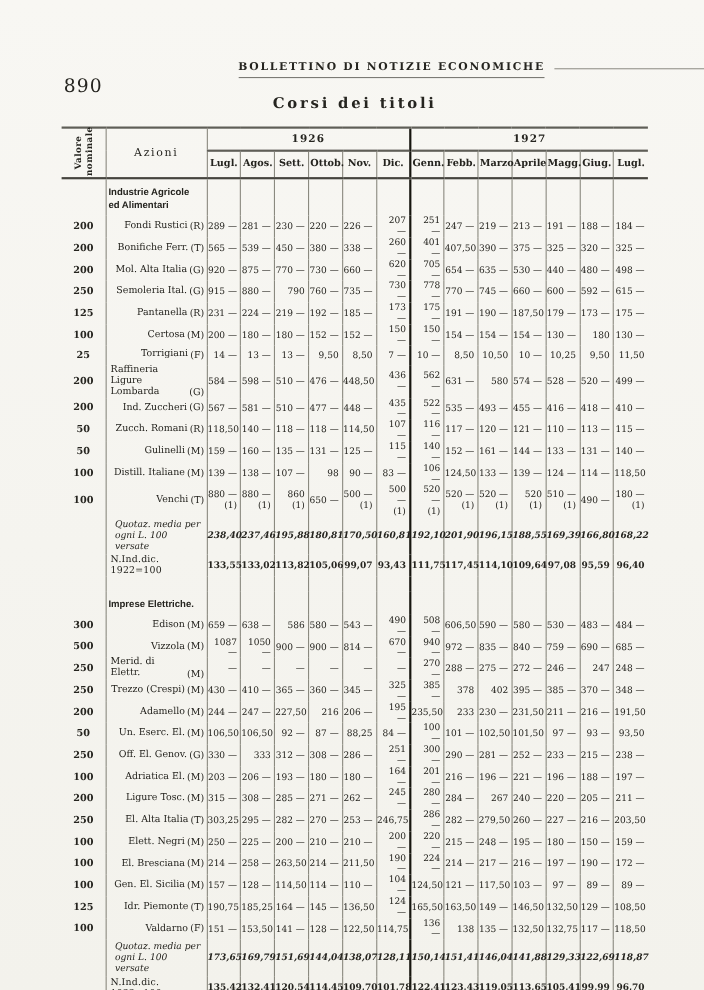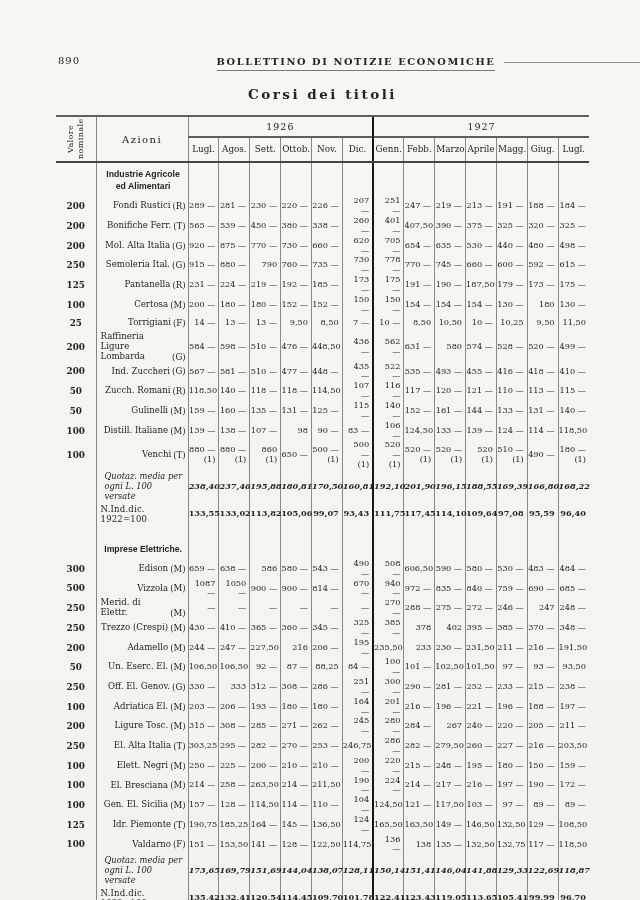--- a/index.html
+++ b/index.html
@@ -10,32 +10,32 @@
     color:#25241f;
     -webkit-font-smoothing:antialiased;
   }
   .page{
     position:relative;width:640px;height:900px;box-sizing:border-box;
     padding:54px 26px 0 56px;
     background:linear-gradient(180deg,#f8f7f3 0%,#f5f4ef 55%,#f3f2ec 100%);
   }
   
   .hdr{position:relative;height:16px;margin-bottom:16px;}
-  .page-num{position:absolute;left:2px;top:1px;font-size:10px;letter-spacing:1px;}
+  .page-num{position:absolute;left:2px;top:15px;font-size:17px;letter-spacing:1px;}
   .journal{position:absolute;left:120px;top:2px;width:360px;text-align:center;
     font-size:9.8px;font-weight:700;letter-spacing:1.6px;}
   .journal-inner{border-bottom:1px solid #7b7a74;padding-bottom:2.5px;}
   .hdr-rule{position:absolute;top:8px;left:448px;width:162px;border-top:1px solid #94938c;}
   
   .doc-title{width:533px;text-align:center;font-size:13.5px;font-weight:700;
     letter-spacing:2.5px;margin:0 0 13px 0;}
   
   table{table-layout:fixed;border-collapse:collapse;width:533px;}
   th,td{margin:0;box-sizing:border-box;}
-  thead th{font-weight:400;border-top:2px solid #5f5e57;}
+  thead th{font-weight:700;border-top:2px solid #5f5e57;}
   th.cnr-v{border-bottom:2px solid #45443e;}
   th.cnr-a{border-bottom:2px solid #45443e;border-left:1px solid #8a897f;
     font-size:10px;letter-spacing:1.5px;font-weight:400;}
   .vertical{writing-mode:vertical-rl;transform:rotate(180deg);
     font-size:8px;line-height:1.25;letter-spacing:.4px;height:42px;margin:0 auto;}
   th.year{font-size:9.5px;letter-spacing:1px;height:17px;
     border-left:1px solid #8a897f;border-bottom:1px solid #8a897f;}
   th.year.y2{border-left:2.5px solid #17160f;}
   th.month{font-size:8.8px;height:21px;border-left:1px solid #8a897f;
     border-bottom:2px solid #45443e;}
@@ -44,21 +44,21 @@
   td.nom{text-align:center;font-weight:700;font-size:8.8px;}
   td.az{border-left:1px solid #8a897f;padding:0 2px 0 4px;font-size:8.6px;}
   .az-flex{display:flex;justify-content:flex-end;align-items:flex-end;}
   .stock-name{white-space:pre-line;line-height:1.15;}
   .stock-code{padding-left:2px;}
   td.val{border-left:1px solid #8a897f;text-align:right;padding-right:3px;
     white-space:pre-line;line-height:1.2;}
   td.val.bL{border-left:2.5px solid #17160f;}
   tr.sec-title td.az{
     font-family:"Liberation Sans","DejaVu Sans",sans-serif;
-    font-weight:700;font-size:8.7px;text-align:center;white-space:pre-line;
+    font-weight:700;font-size:8.7px;text-align:left;white-space:pre-line;
     line-height:1.4;padding:5px 0 4px 2px;}
   tr.quotaz td.az{font-style:italic;white-space:pre-line;line-height:1.2;
     font-size:8.3px;padding:2px 2px 2px 8px;}
   tr.quotaz td.val{font-style:italic;font-weight:700;}
   tr.nind td.az{font-size:8.5px;letter-spacing:.2px;}
   tr.nind td.val{font-weight:700;}
   tr.spacer td{height:14px;}
   tbody tr:last-child td{border-bottom:2px solid #55544d;}
 </style>
 </head>

